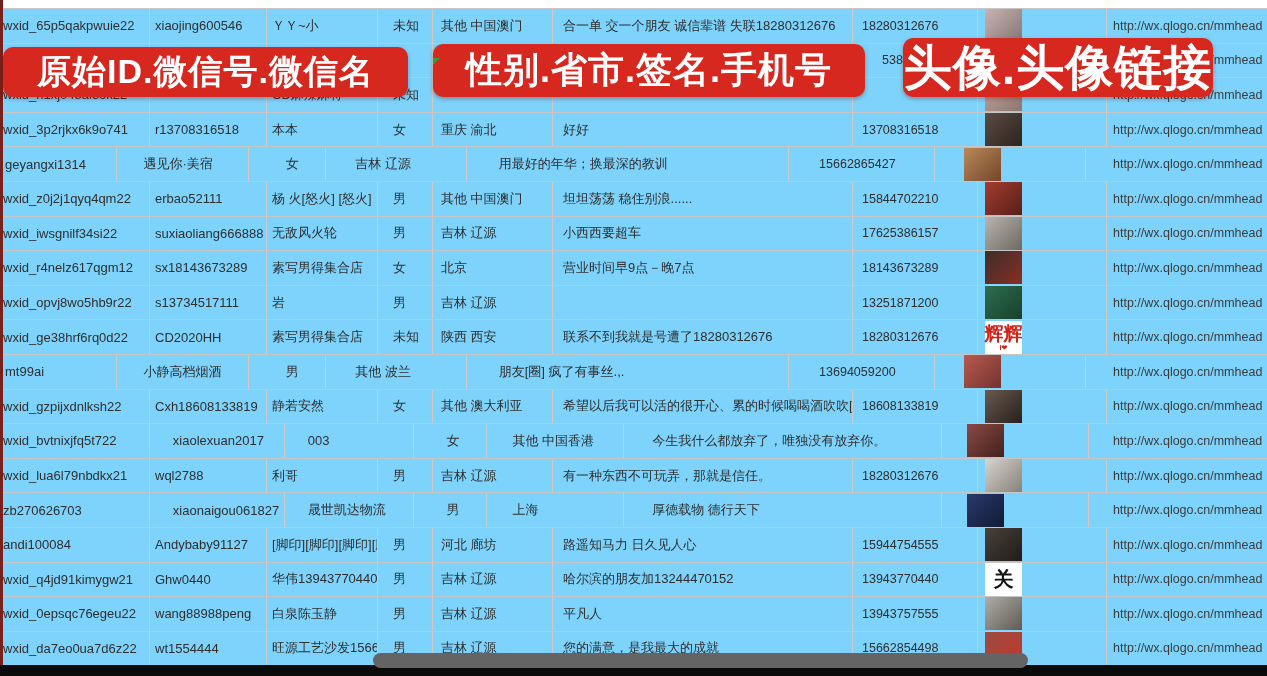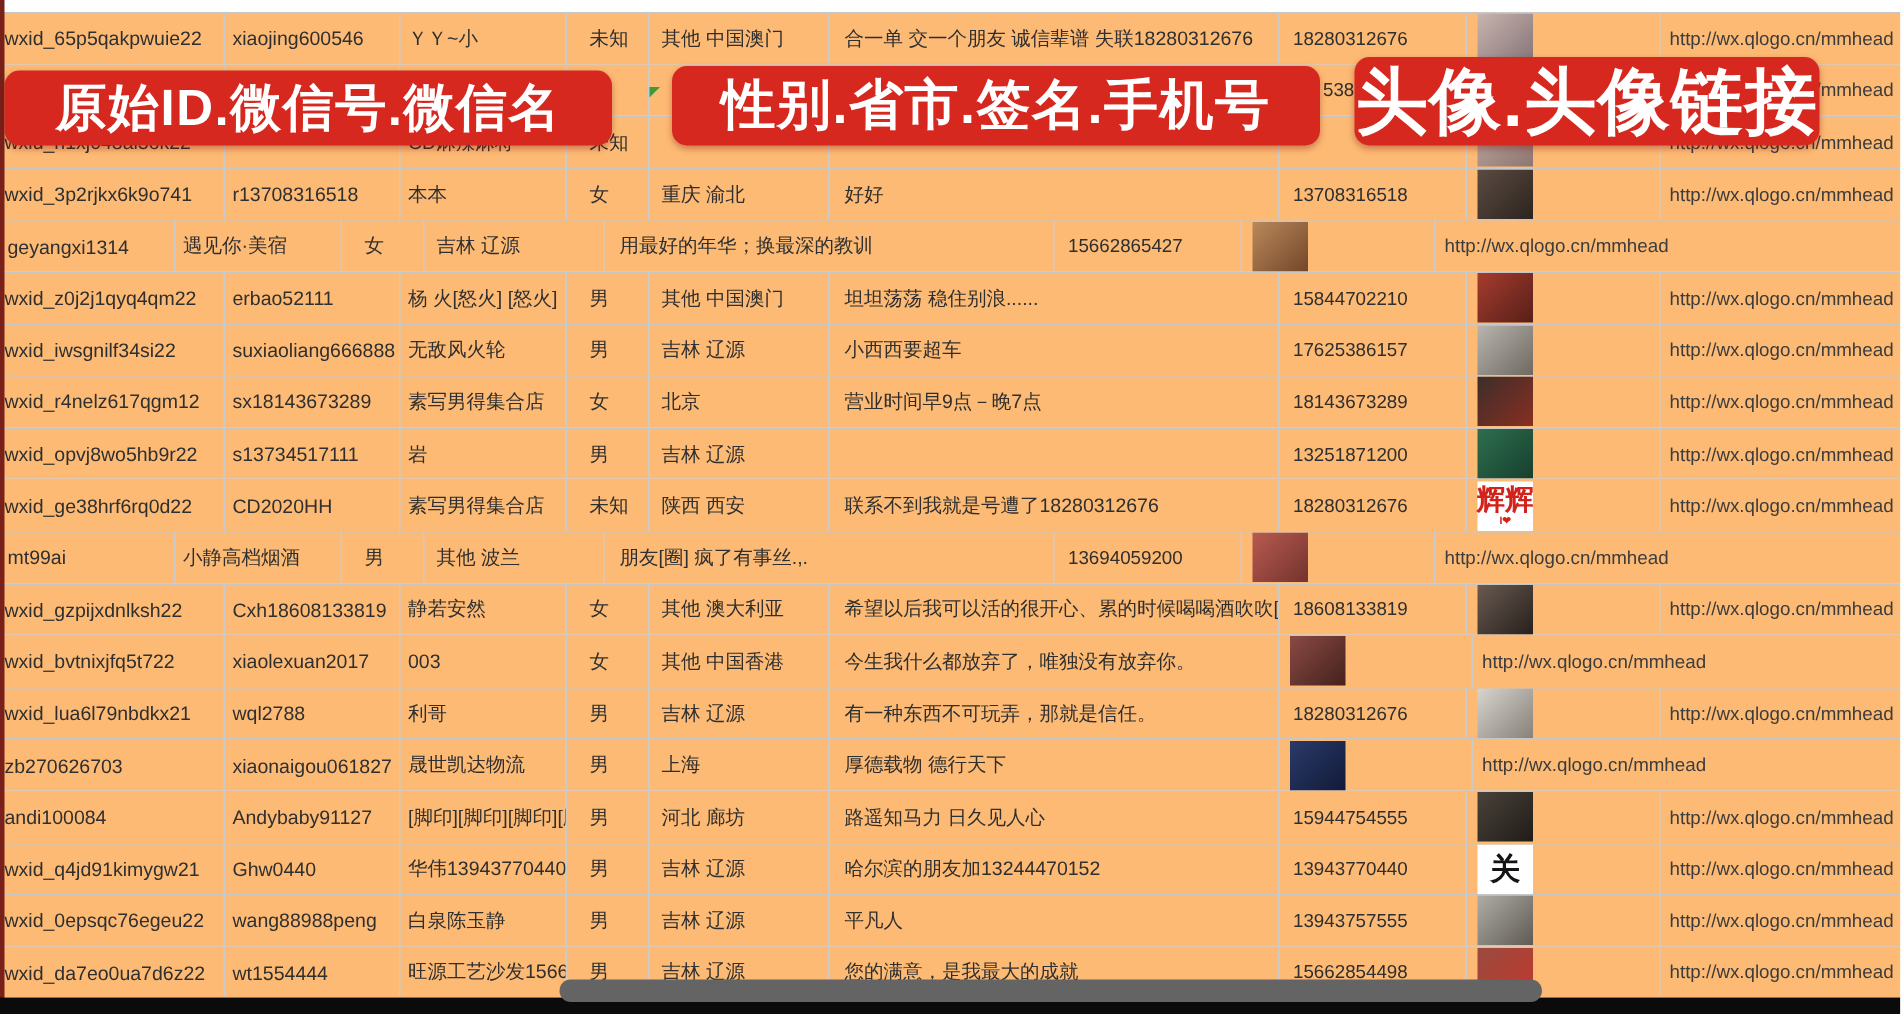--- a/index.html
+++ b/index.html
@@ -1,20 +1,20 @@
 <!DOCTYPE html>
 <html><head>
 <meta charset="utf-8">
 <style>
   html,body{margin:0;padding:0;background:#fff;}
   #screen{position:relative;width:1267px;height:676px;background:#fff;overflow:hidden;
           font-family:"Liberation Sans",sans-serif;}
   
   #grid{position:absolute;left:0;top:8px;}
-  .row{display:flex;height:34.6px;border-top:1px solid #c6c6c6;box-sizing:border-box;background:#fdba74;}
+  .row{display:flex;height:34.6px;border-top:1px solid #c6c6c6;box-sizing:border-box;background:#7dd3fc;justify-content:space-between;}
   .cell{box-sizing:border-box;border-right:1px solid #cbcbcb;height:100%;display:flex;align-items:center;
         padding:0 5px;font-size:13px;color:#2f2f2f;white-space:nowrap;overflow:hidden;position:relative;}
   .c-wxid{width:150px;padding-left:3px;}
   .c-wid{width:117px;}
   .c-nick{width:111px;padding-right:12px;}
   .c-gender{width:55px;padding-left:15px;}
   .c-region{width:120px;padding-left:8px;}
   .c-sig{width:300px;padding-left:10px;}
   .c-phone{width:125px;padding-left:9px;font-size:12.5px;}
   .c-avatar{width:129px;padding:0;}
@@ -25,21 +25,21 @@
   .avatar-text{display:flex;flex-direction:column;align-items:center;justify-content:center;
                background:#fff;font-weight:bold;line-height:1;}
   .avatar-text .t1{font-size:19px;}
   .avatar-text .t2{font-size:7px;margin-top:1px;}
   .avatar-char{font-family:"DejaVu Serif",serif;font-size:20px;font-weight:bold;}
   
   .banner{position:absolute;background:#d7281f;border-radius:10px;color:#fff;font-weight:bold;
           display:flex;align-items:center;justify-content:center;letter-spacing:1px;
           box-shadow:0 2px 4px rgba(120,10,5,.35);z-index:5;}
   #banner1{left:3px;top:47px;width:405px;height:50px;font-size:34px;}
-  #banner2{left:448px;top:44px;width:432px;height:53px;font-size:36px;text-align:right;}
+  #banner2{left:433px;top:44px;width:432px;height:53px;font-size:36px;text-align:right;}
   #banner3{left:903px;top:38px;width:310px;height:59px;font-size:48px;}
   
   #stray-flag{position:absolute;left:433px;top:58px;width:0;height:0;z-index:6;
               border-top:7px solid #3b9b3b;border-right:7px solid transparent;}
   
   #left-strip{position:absolute;left:0;top:0;width:3px;height:666px;background:#79201a;z-index:4;}
   #bottom-bar{position:absolute;left:0;top:665px;width:1267px;height:11px;background:#0b0b0b;z-index:7;}
   #scroll-thumb{position:absolute;left:373px;top:653px;width:655px;height:15px;background:#646464;
                 border-radius:8px;z-index:8;}
 </style>

